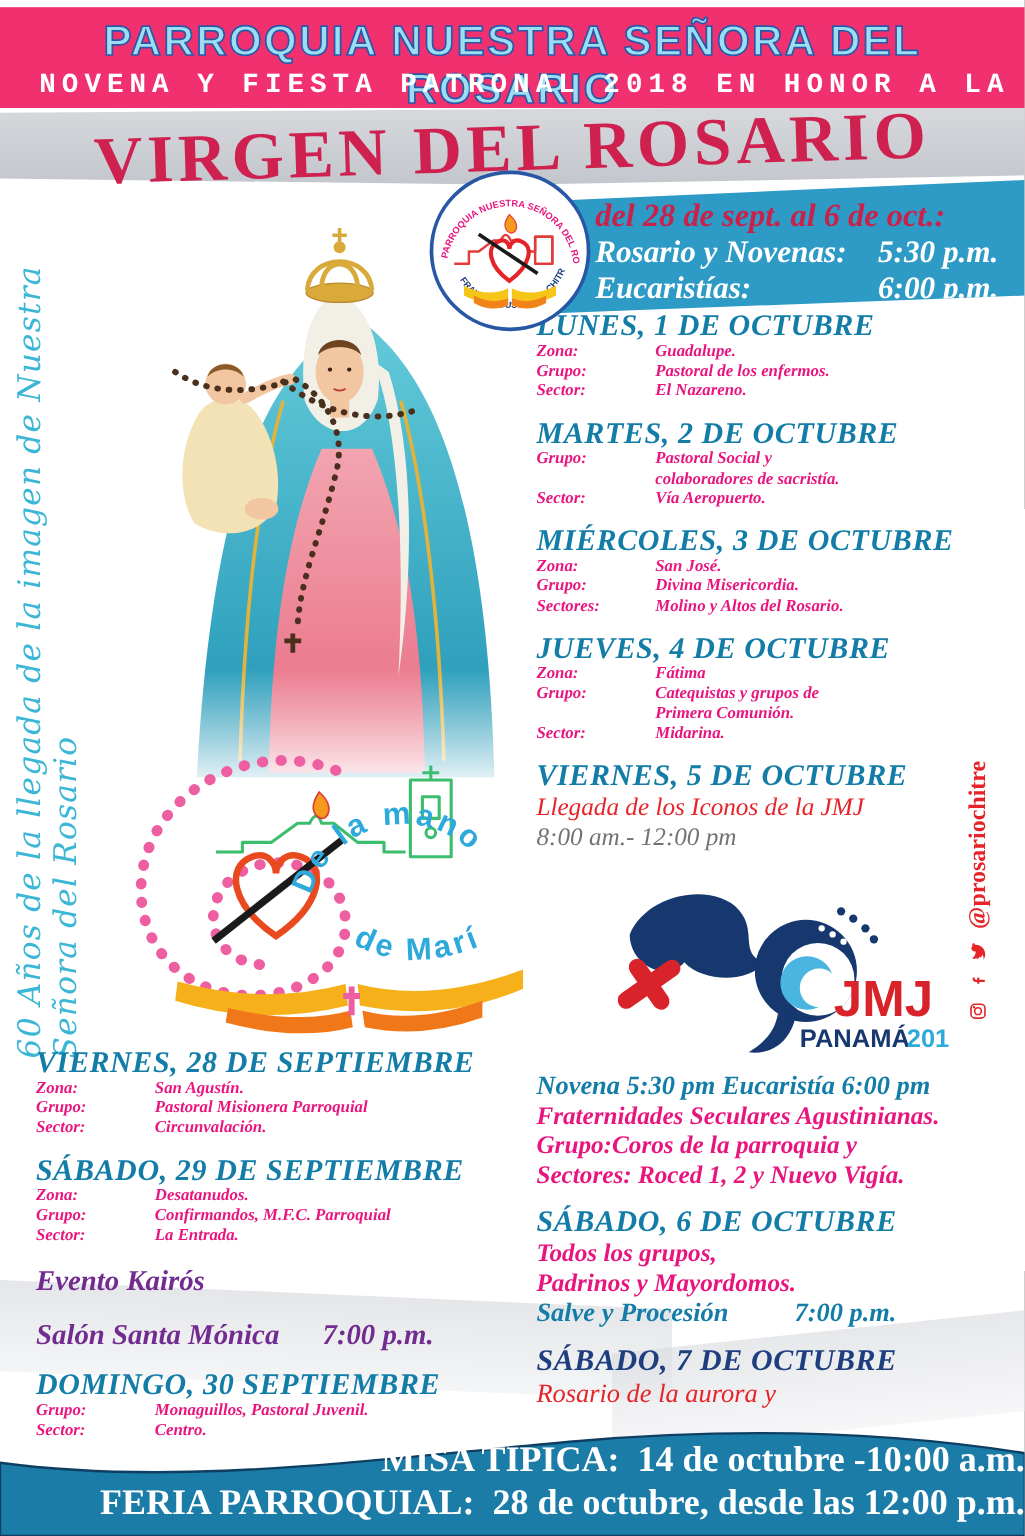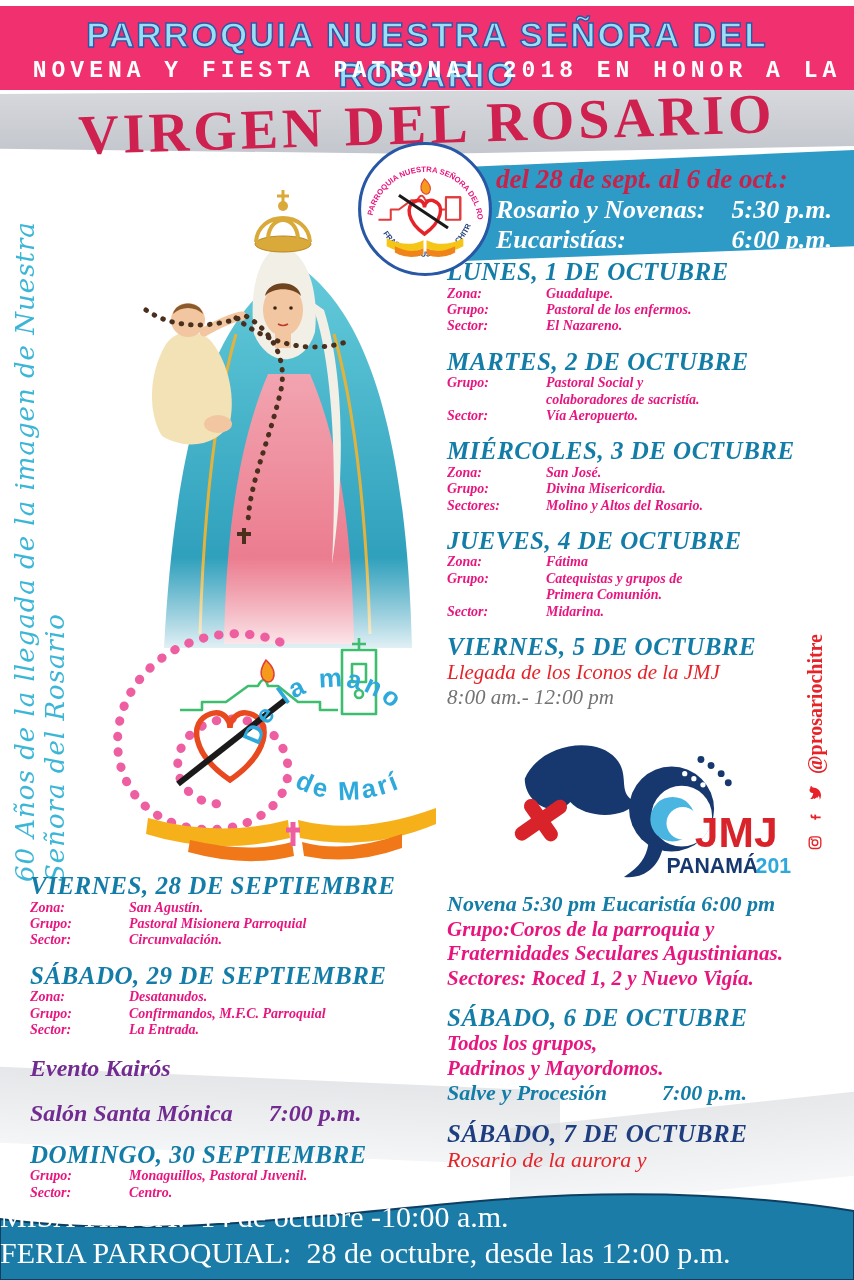--- a/index.html
+++ b/index.html
@@ -56,22 +56,22 @@
   .purpleline{font-weight:700;font-style:italic;font-size:24px;color:#722b90;line-height:1.2;margin-top:16px;}
   .kairos-time{margin-left:36px;}
   .jmj-wrap{margin:2px 0 2px 14px;}
   
   .social{position:absolute;left:707px;top:722px;width:216px;height:40px;z-index:4;
           transform:rotate(-90deg);display:flex;align-items:center;gap:11px;}
   .social svg{display:block;}
   .handle{font-family:"Liberation Serif",serif;font-weight:700;font-size:20px;color:#e62328;white-space:nowrap;}
   
   .footer{position:absolute;left:0;bottom:0;width:854px;height:95px;z-index:3;}
-  .footer-text{position:absolute;left:0;bottom:0;width:854px;z-index:4;text-align:left;color:#ffffff;
-               font-weight:400;font-size:30px;line-height:1.22;padding-bottom:8px;}
+  .footer-text{position:absolute;left:0;bottom:0;width:854px;z-index:4;text-align:right;color:#ffffff;
+               font-weight:700;font-size:30px;line-height:1.22;padding-bottom:8px;}
 </style>
 </head>
 <body>
 
 <div class="poster">
 
   <div class="swoosh sw1"></div>
   <div class="swoosh sw2"></div>
 
   <div class="pink-band">
@@ -310,22 +310,22 @@
           </g>
         </g>
         <text x="228" y="122" font-family="Liberation Sans, sans-serif" font-size="42" font-weight="bold" fill="#d9232a">JMJ</text>
         <text x="200" y="148" font-family="Liberation Sans, sans-serif" font-size="21" font-weight="bold" fill="#16386e">PANAMÁ</text>
         <text x="288" y="148" font-family="Liberation Sans, sans-serif" font-size="21" font-weight="bold" fill="#2ea9dc">2019</text>
       </svg>
     </div>
 
     <div class="sec">
       <div class="tealline">Novena 5:30 pm Eucaristía 6:00 pm</div>
+      <div class="pinkline">Fraternidades Seculares Agustinianas.</div>
       <div class="pinkline">Grupo:Coros de la parroquia y</div>
-      <div class="pinkline">Fraternidades Seculares Agustinianas.</div>
       <div class="pinkline">Sectores: Roced 1, 2  y Nuevo Vigía.</div>
     </div>
 
     <div class="sec">
       <div class="day-title">SÁBADO, 6 DE OCTUBRE</div>
       <div class="pinkline">Todos los grupos,</div>
       <div class="pinkline">Padrinos y Mayordomos.</div>
       <div class="tealline timerow" style="width:300px;">
         <span>Salve y Procesión</span>
         <span>7:00 p.m.</span>

